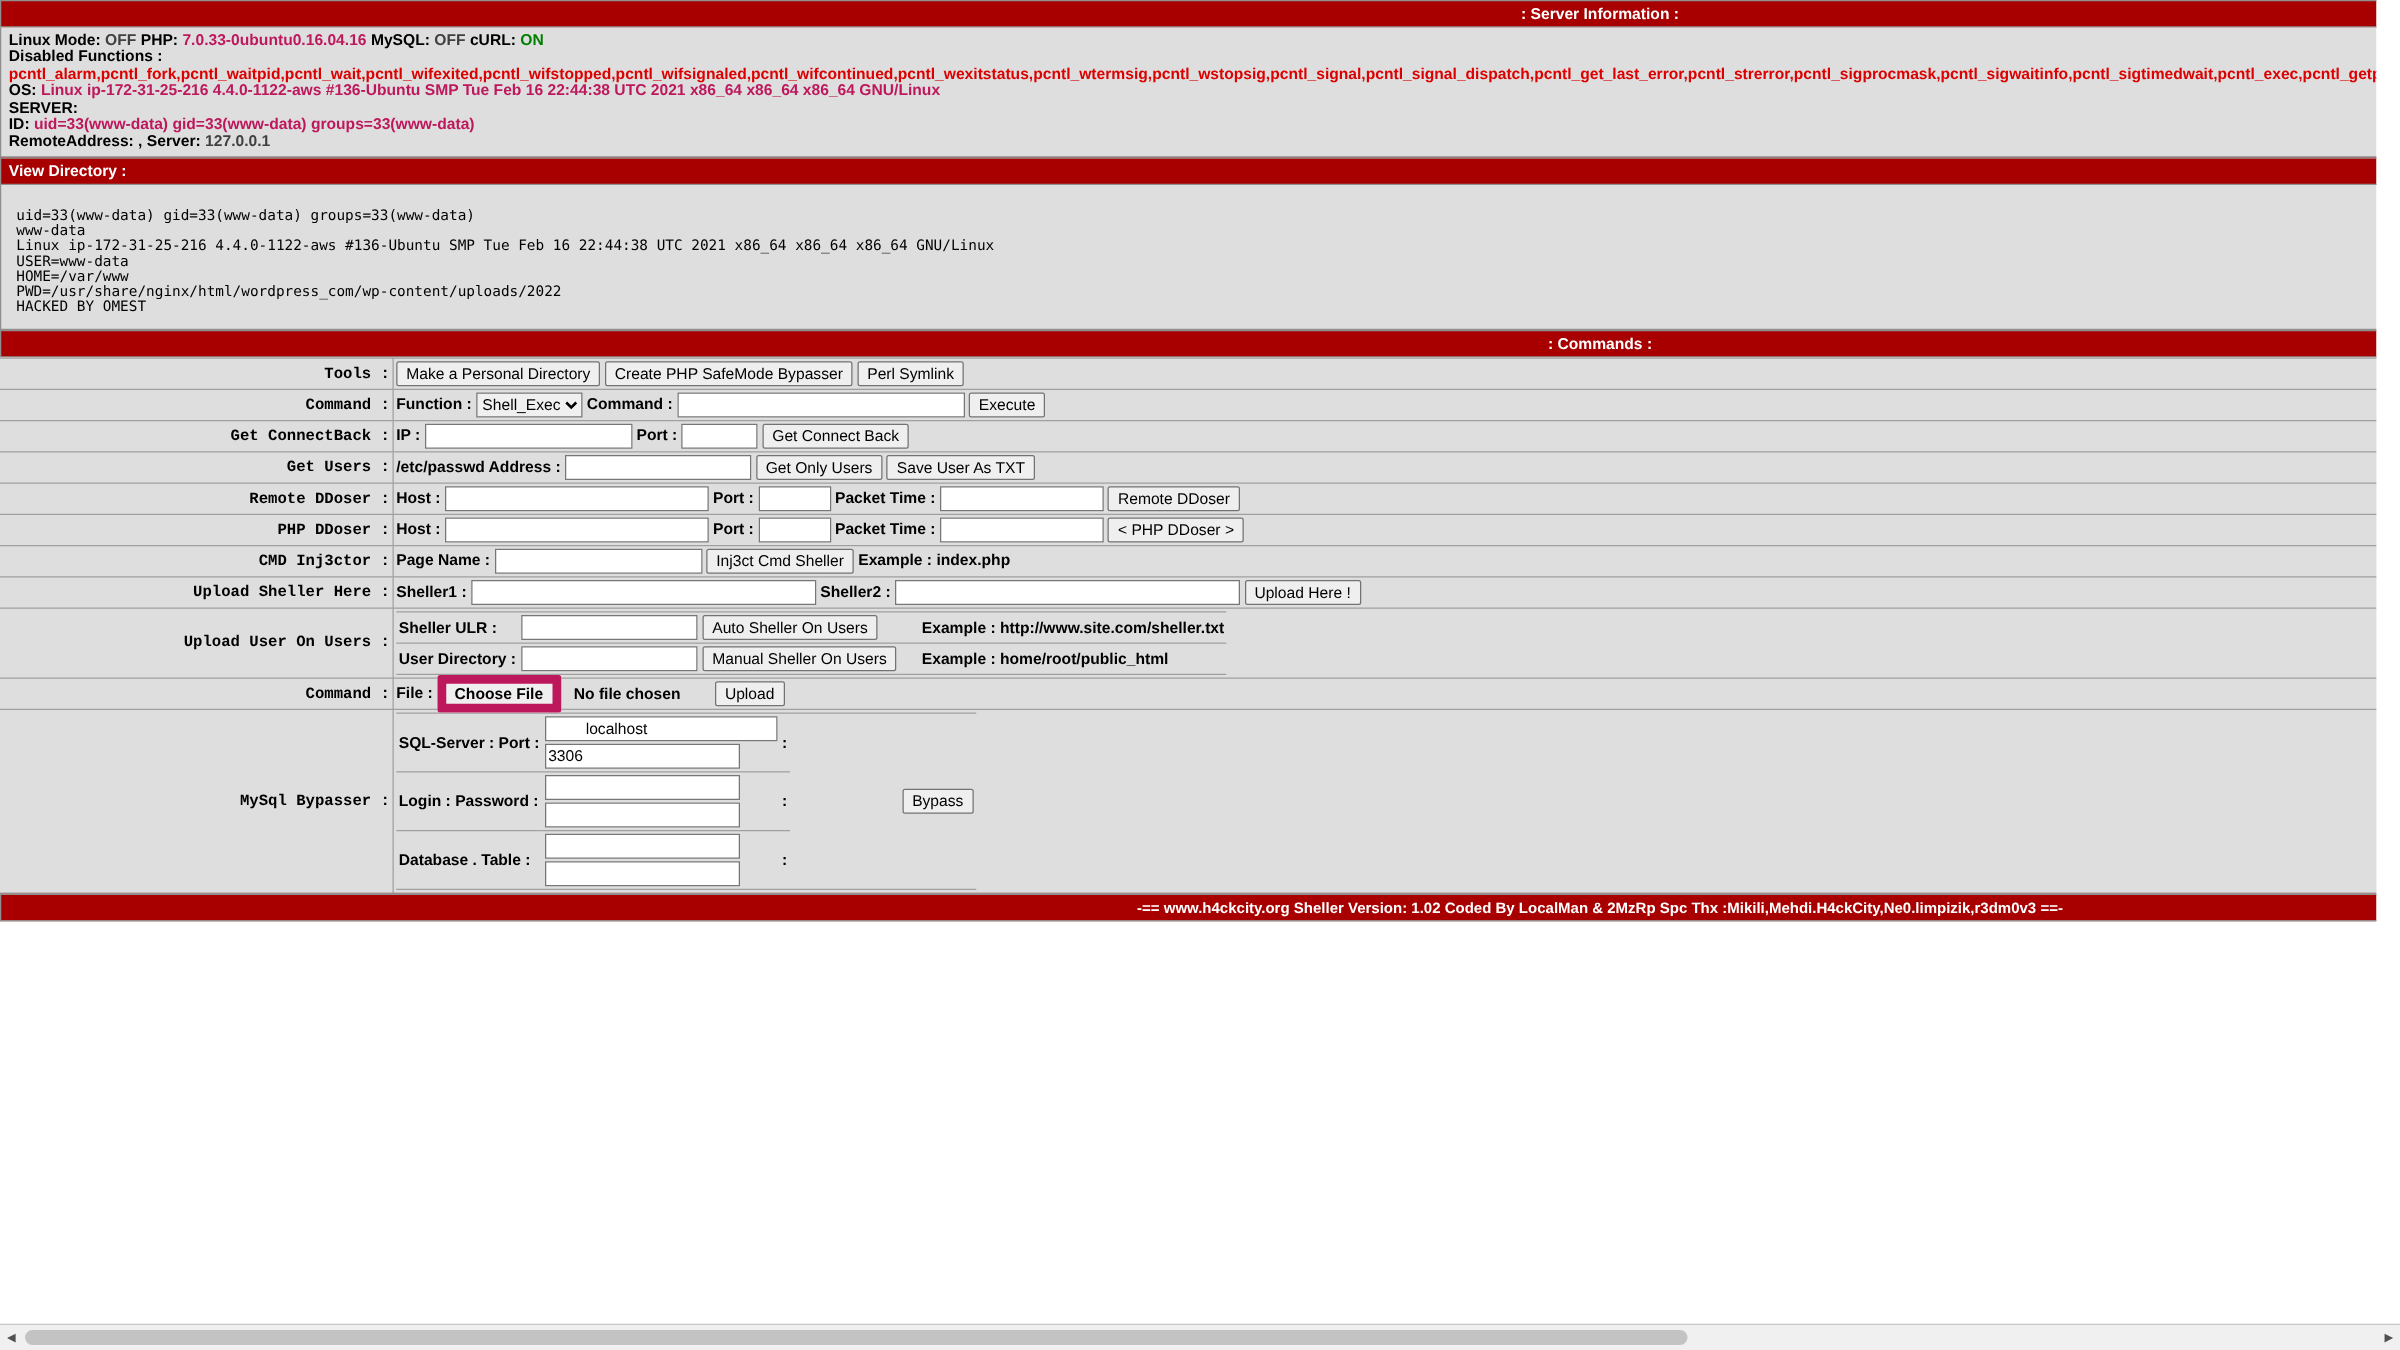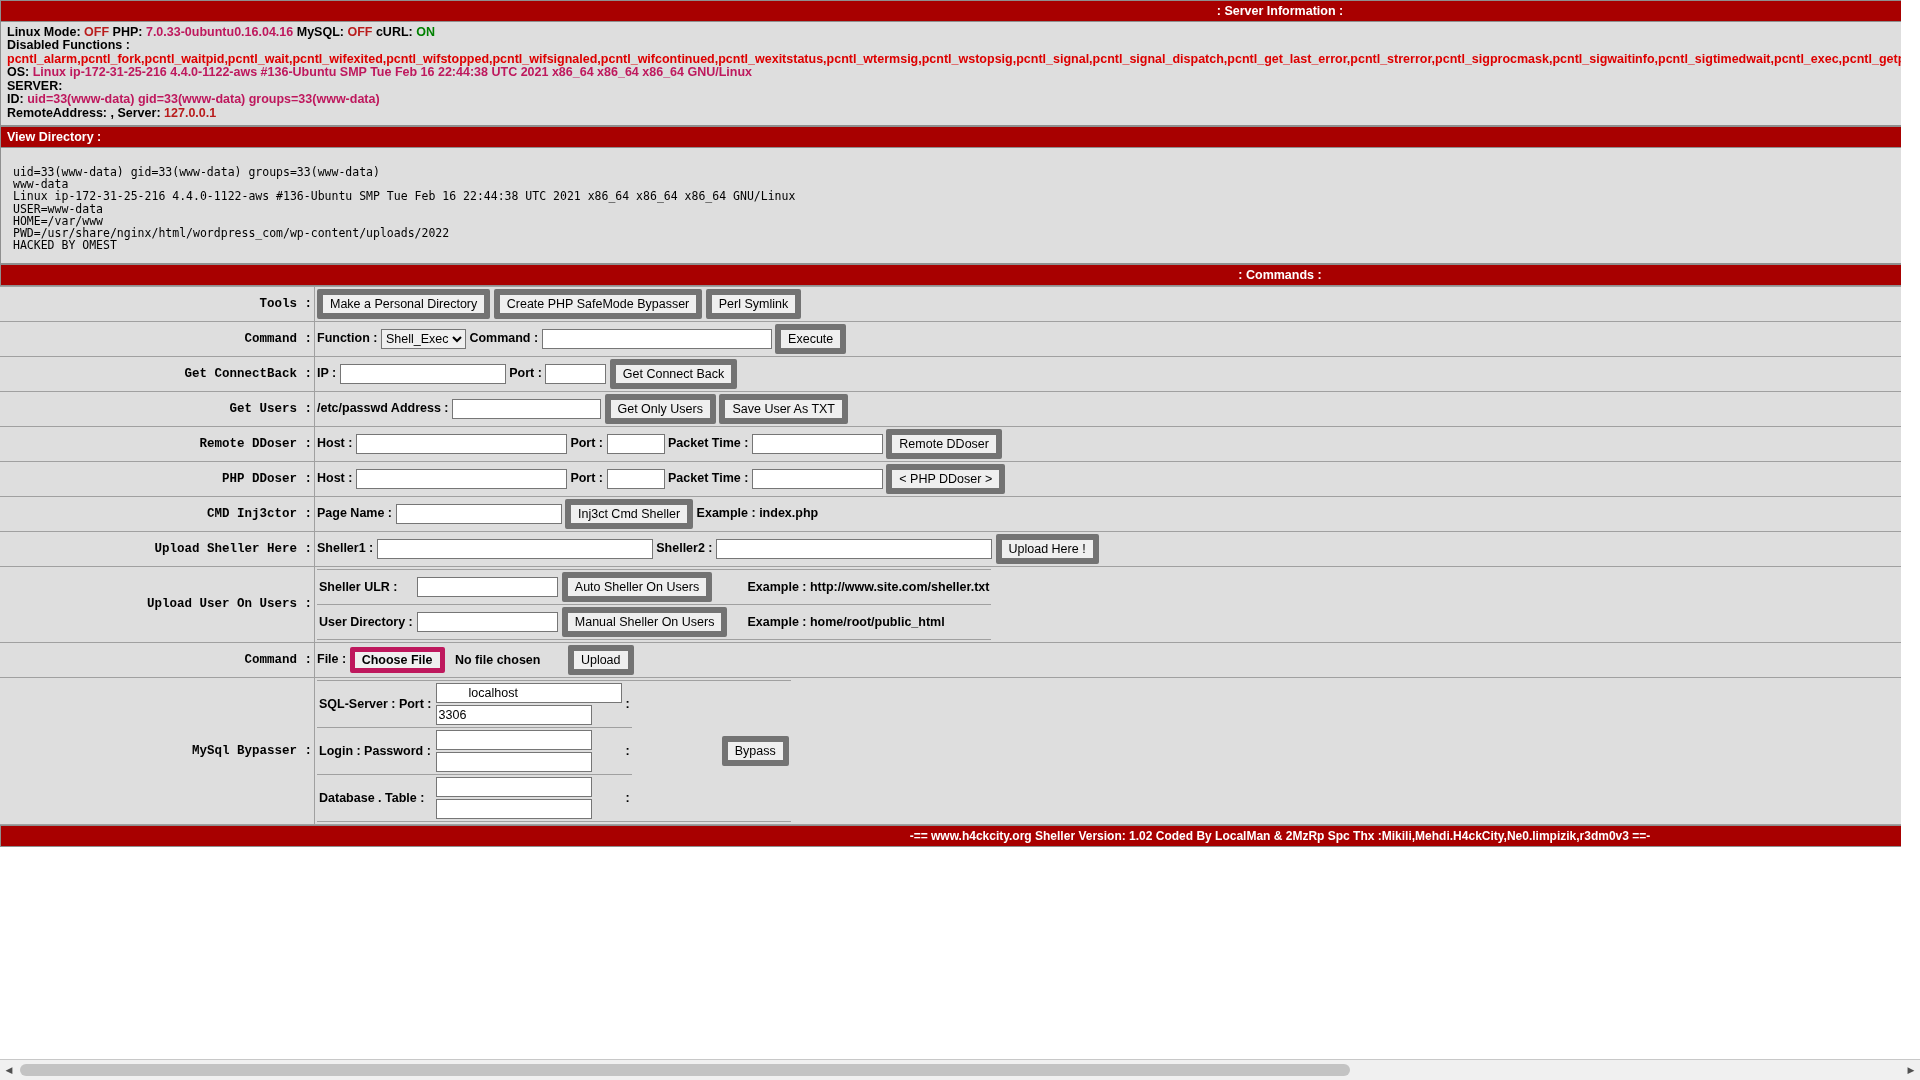--- a/index.html
+++ b/index.html
@@ -48,21 +48,21 @@
     border: 1px solid #8f8f8f;
     border-top: none;
     padding: 3px 6px 5px 6px;
     font-size: 12.5px;
     font-weight: bold;
     color: #000000;
     line-height: 12.6px;
   }
   .infoline { white-space: nowrap; line-height: 12.6px; padding: 0.6px 0; }
   .blue { color: #be185d; }
-  .red  { color: #b91c1c; }
+  .red  { color: #404040; }
   .green{ color: #008000; }
   .fnlist {
     color: #dd0000;
     font-size: 12.5px;
     font-weight: bold;
     white-space: nowrap;
     line-height: 12.6px;
   }
 
   .dirblock {
@@ -129,32 +129,32 @@
     background: #f0f0f0;
     height: 20px;
     vertical-align: middle;
   }
   button, .btn {
     font-family: "Liberation Sans", sans-serif;
     font-size: 12.5px;
     font-weight: normal;
     color: #000000;
     background: #efefef;
-    border: 6px solid #737373;
+    border: 1px solid #737373;
     border-radius: 2px;
     padding: 1px 7px;
     vertical-align: middle;
     cursor: pointer;
     line-height: 16px;
   }
   .filewrap { display: inline-block; vertical-align: middle; }
   .filebtn {
     font-size: 12.5px;
     background: #efefef;
-    border: 5px solid #be185d;
+    border: 7px solid #be185d;
     border-radius: 2px;
     padding: 1px 7px;
     cursor: pointer;
   }
   .filelabel { font-weight: bold; margin-left: 7px; font-size: 12.5px; }
 
   .footer {
     background: #a80000;
     color: #ffffff;
     font-weight: bold;

